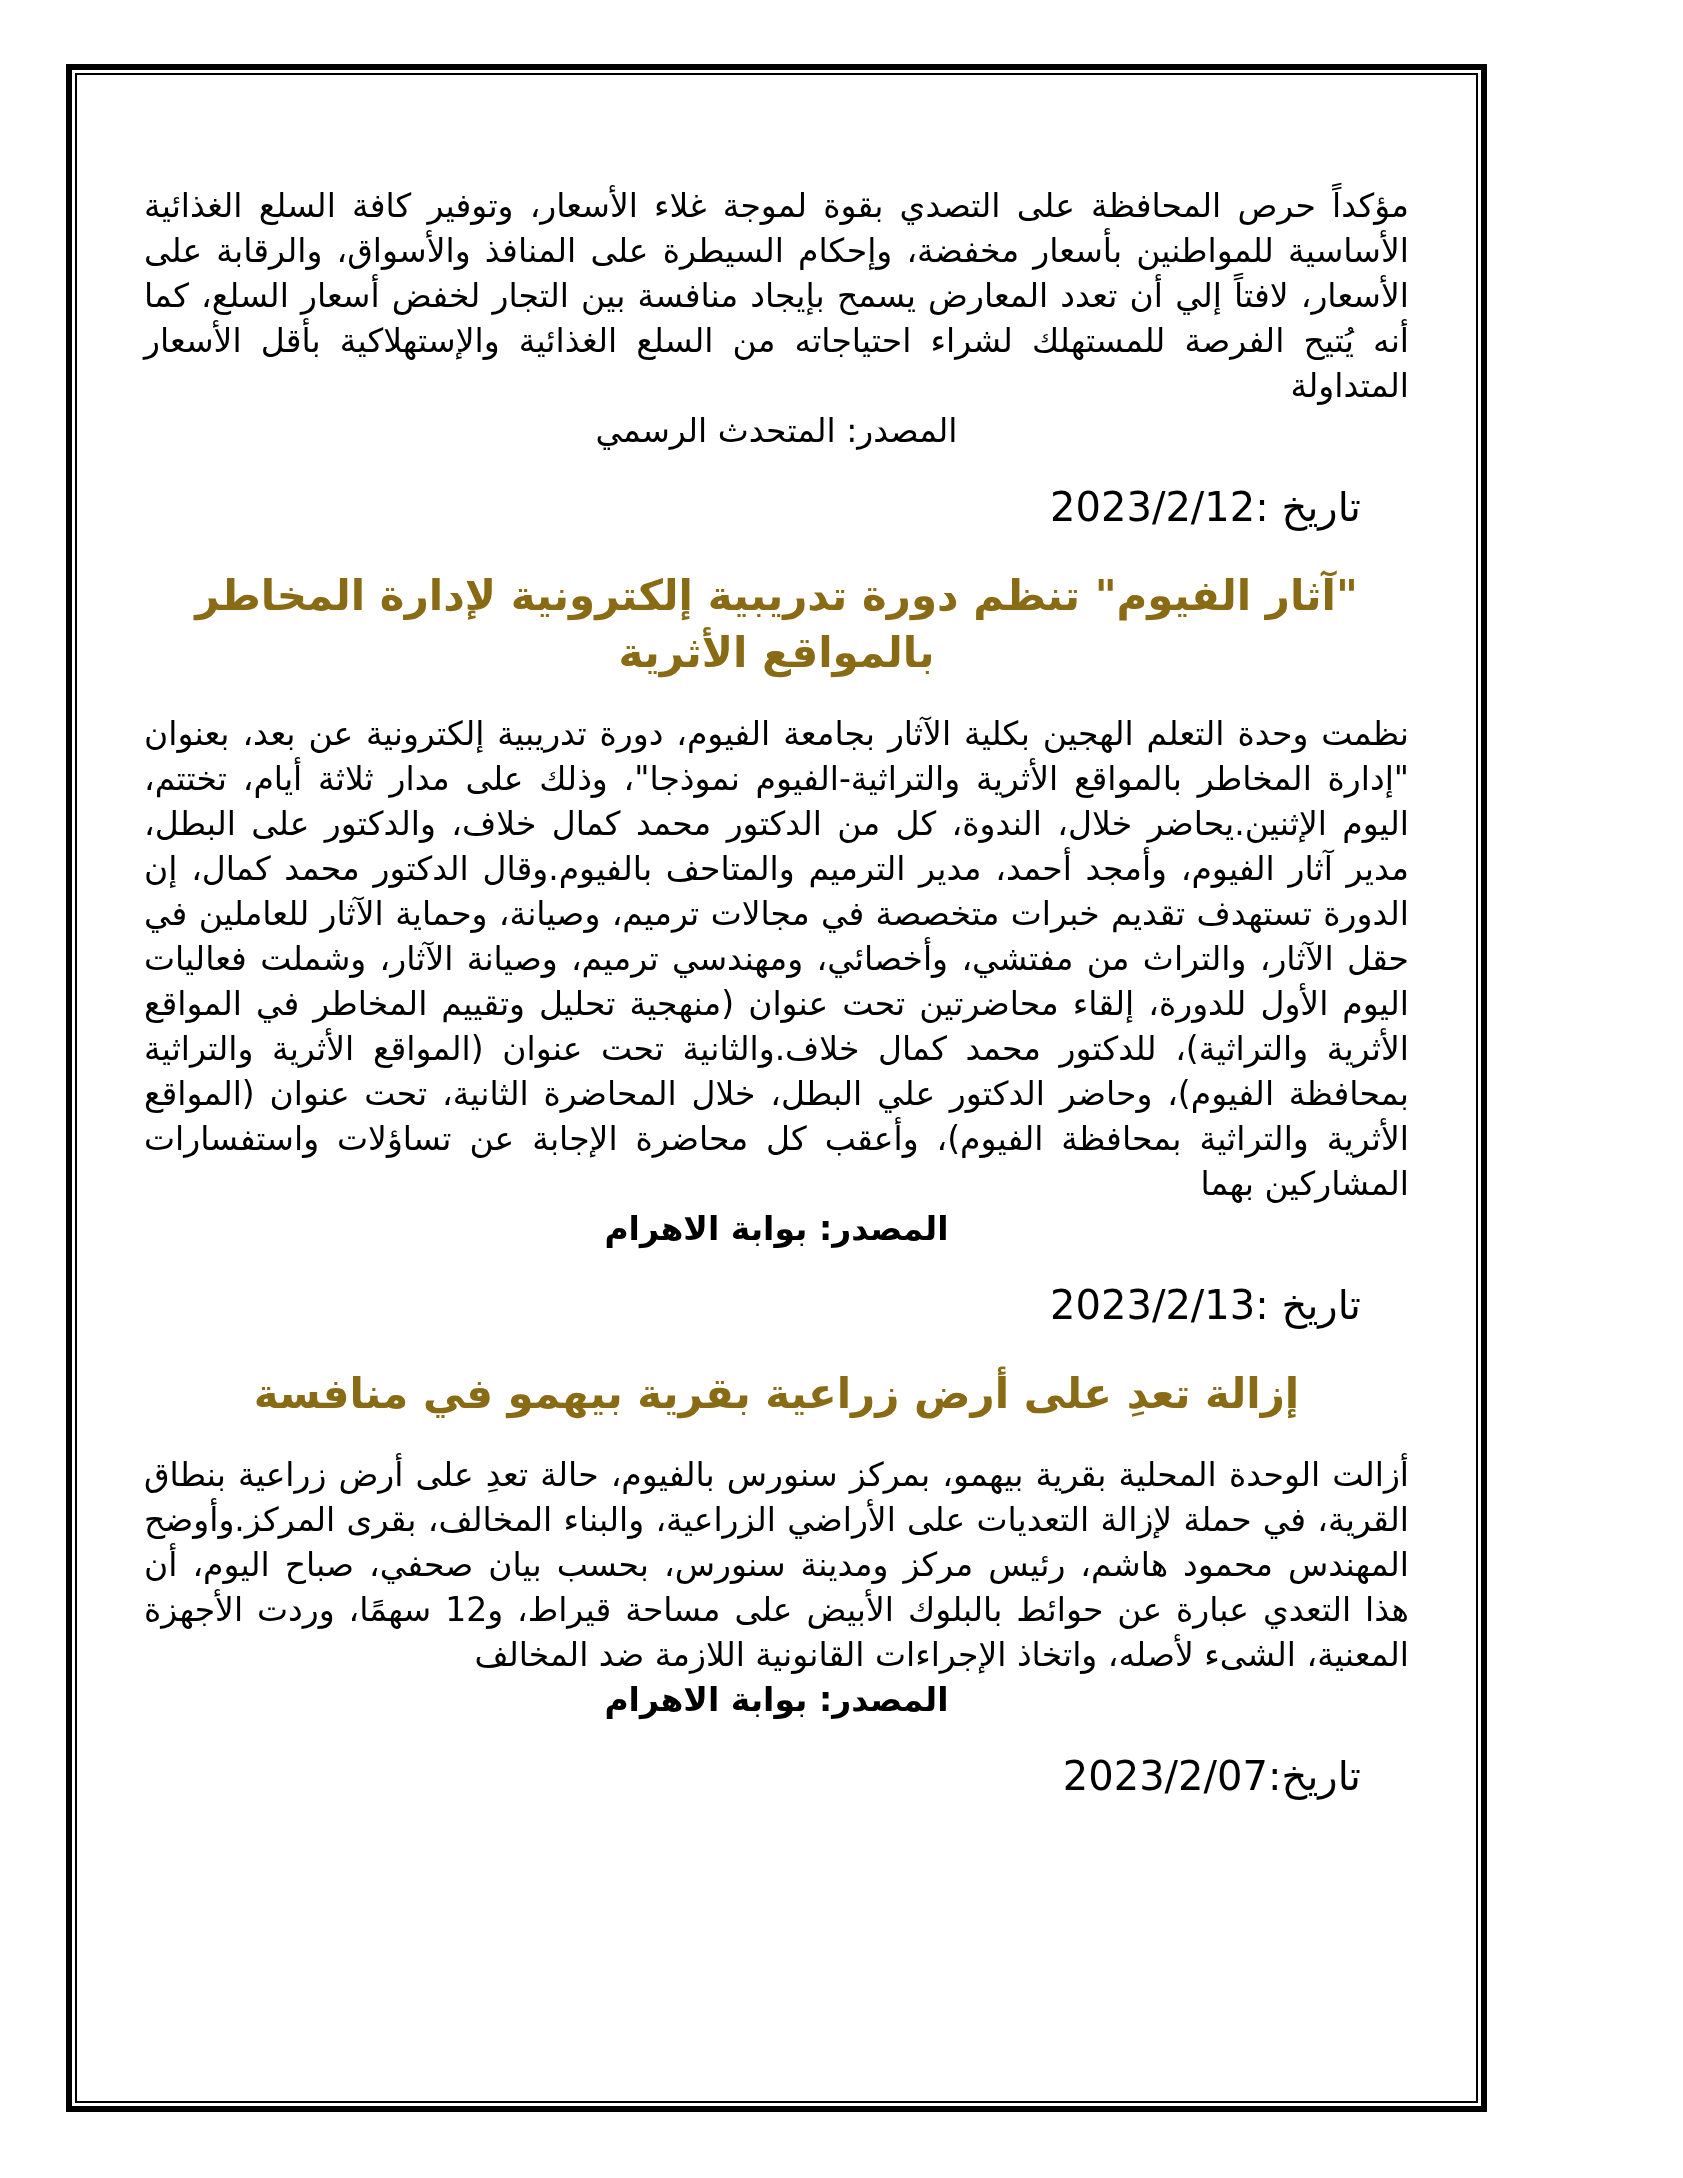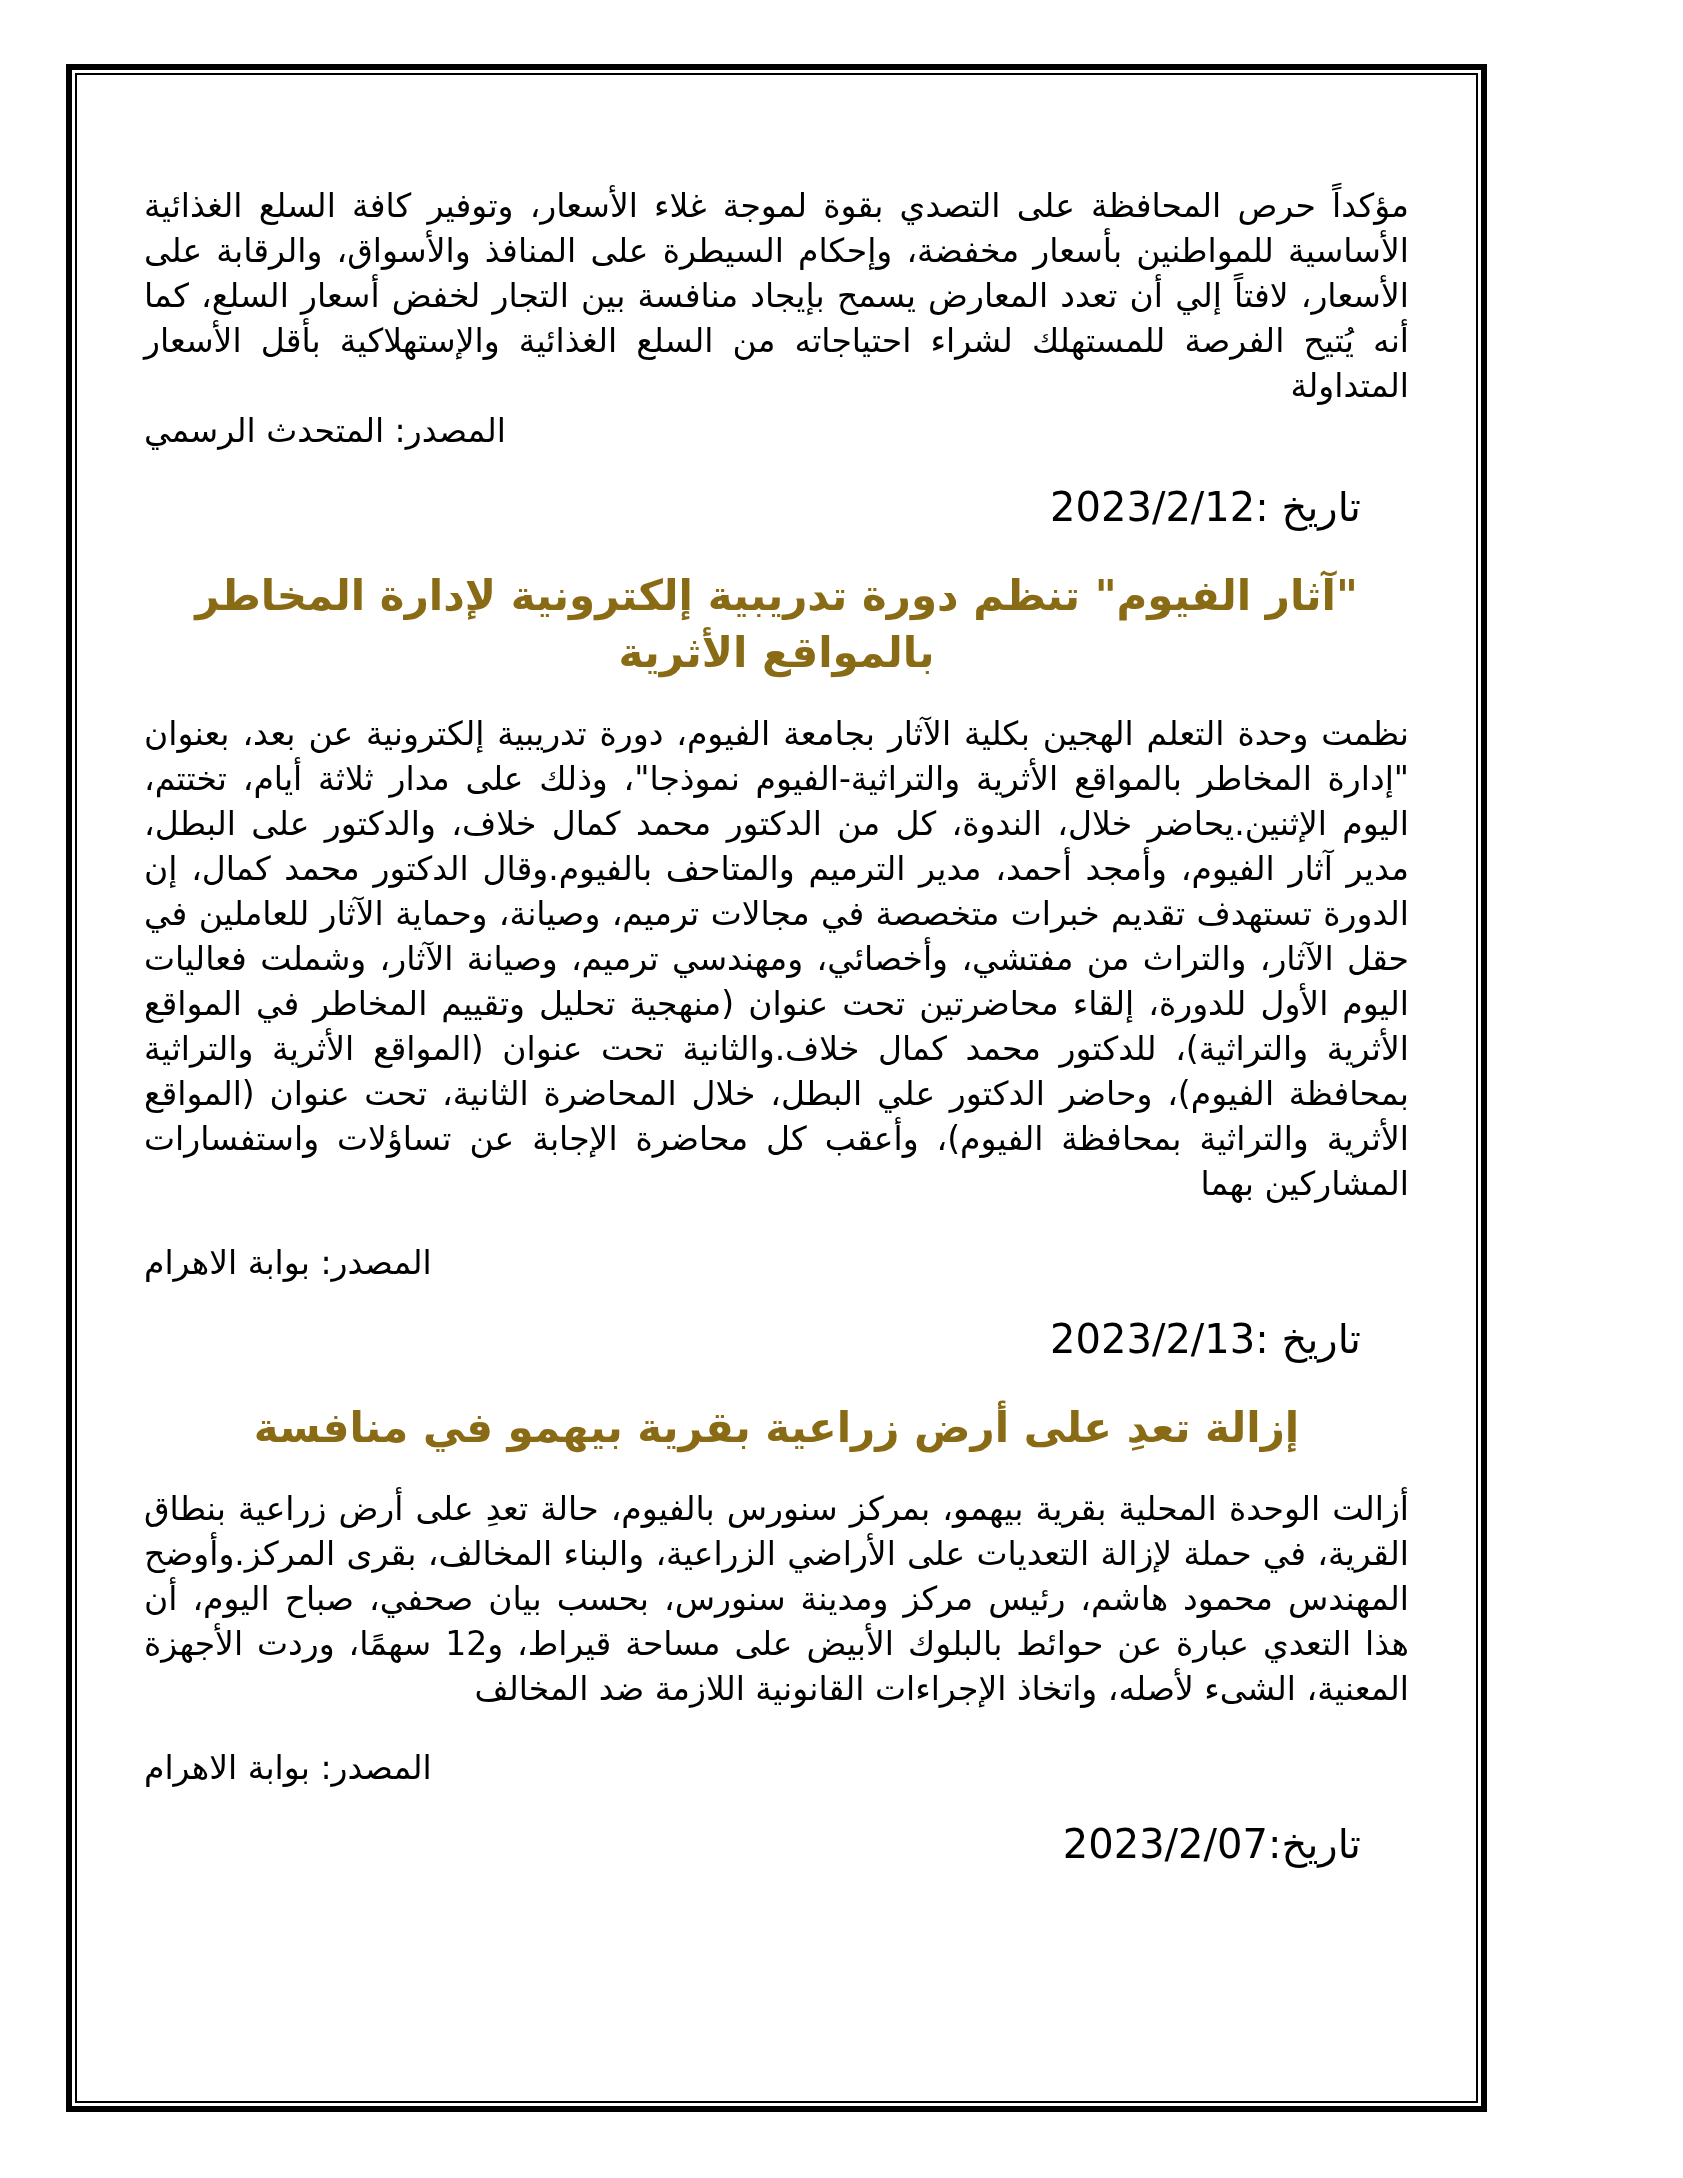--- a/index.html
+++ b/index.html
@@ -45,24 +45,24 @@
     margin: 0;
     font-size: 33px;
     line-height: 45px;
     text-align: justify;
     text-justify: inter-word;
   }
   .source-line {
     margin: 0;
     font-size: 33px;
     line-height: 45px;
-    text-align: left;
+    text-align: center;
   }
   .source-gap {
-    margin-top: 34px;
+    font-weight: bold;
   }
   .date-line {
     margin: 30px 48px 26px 0;
     font-size: 40px;
     line-height: 48px;
     text-align: right;
   }
   .headline {
     margin: 36px 0 30px 0;
     font-size: 42px;

